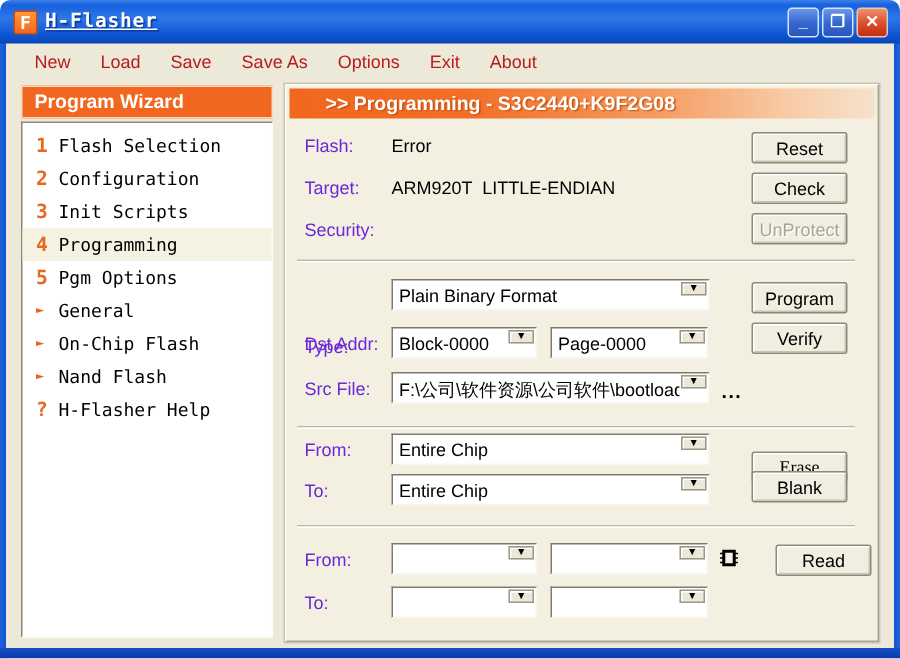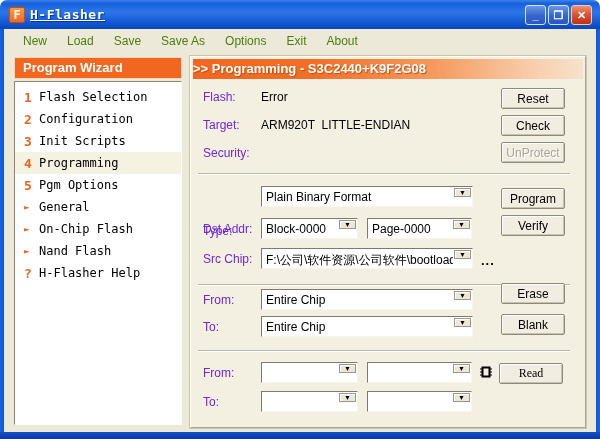--- a/index.html
+++ b/index.html
@@ -29,40 +29,40 @@
   .app-title{color:#fff;font:bold 13px "DejaVu Sans Mono",monospace;
     text-shadow:1px 1px 1px #08369A;letter-spacing:.5px;text-decoration:underline;}
   .winbtns{position:absolute;right:8px;top:5px;display:flex;gap:2px;}
   .winbtn{width:21px;height:20px;border-radius:3px;border:1px solid #D6E4F8;
     color:#fff;font:bold 11px/18px "Liberation Sans",sans-serif;text-align:center;
     background:linear-gradient(180deg,#6A97E8 0%,#3465CE 55%,#2A57BE 100%);}
   .winbtn.close{background:linear-gradient(180deg,#F09070 0%,#DD5030 50%,#C03010 100%);border-color:#F0C8B0;}
   
   .menubar{position:absolute;left:4px;top:29px;width:592px;height:24px;background:#ECE9D8;
     display:flex;align-items:center;padding-left:10px;gap:2px;z-index:4;}
-  .menu-item{padding:3px 9px;font:12px "Liberation Sans",sans-serif;color:#4d7c0f;}
+  .menu-item{padding:3px 9px;font:12px "Liberation Sans",sans-serif;color:#b91c1c;}
   
   .side-header{position:absolute;left:14px;top:57px;width:168px;height:22px;
     background:#F2671F;border:1px solid #FBD8BE;color:#fff;
     font:bold 13px/20px "Liberation Sans",sans-serif;padding-left:8px;z-index:3;}
   .side-list{position:absolute;left:14px;top:81px;width:168px;height:344px;background:#fff;
     border:1px solid;border-color:#8A8778 #FDFDF6 #FDFDF6 #8A8778;z-index:3;}
   .side-item{position:relative;height:22px;display:flex;align-items:center;padding-left:9px;
     font:12px "DejaVu Sans Mono",monospace;color:#000;}
   .side-item.selected{background:#F5F2E2;}
   .bullet{color:#E8661E;font:bold 13px "DejaVu Sans Mono",monospace;width:15px;flex:0 0 15px;}
   .bullet.tri{font-size:9px;}
   .side-label{white-space:nowrap;}
   
   .panel{position:absolute;left:190px;top:56px;width:396px;height:372px;
     background:#F3F0E2;border:1px solid;border-color:#FDFDF2 #A9A696 #A9A696 #FDFDF2;
     box-shadow:0 0 0 1px #C8C5B5;z-index:3;}
   .panel-header{position:absolute;left:2px;top:2px;width:390px;height:20px;
     background:linear-gradient(90deg,#F2671F 0%,#F26E26 30%,#F59A5E 62%,#F8CCA8 86%,#F6E2CC 100%);
-    color:#fff;font:bold 13px/20px "Liberation Sans",sans-serif;padding-left:0;
+    color:#fff;font:bold 13px/20px "Liberation Sans",sans-serif;padding-left:24px;
     text-shadow:1px 1px 1px #C2500F;white-space:nowrap;}
   .lbl{position:absolute;font:12px "Liberation Sans",sans-serif;color:#6d28d9;white-space:pre;}
   .val{position:absolute;font:12px "Liberation Sans",sans-serif;color:#000;white-space:pre;}
   .btn{position:absolute;width:64px;height:21px;background:#F1EEE1;
     border:1px solid #8D8A7C;border-radius:2px;
     box-shadow:inset 1px 1px 0 #FFFFFF,inset -1px -1px 0 #C6C3B2;
     font:12px "Liberation Sans",sans-serif;color:#000;
     display:flex;align-items:center;justify-content:center;padding:0;}
   .btn.disabled{color:#A9A698;text-shadow:1px 1px 0 #FFF;}
   .combo{position:absolute;height:21px;background:#fff;
@@ -175,35 +175,35 @@
     <div class="combo" style="left:70px;top:161px;width:97px;">
       <span class="combo-text">Block-0000</span>
       <span class="combo-arrow">▼</span>
     </div>
     <div class="combo" style="left:176px;top:161px;width:105px;">
       <span class="combo-text">Page-0000</span>
       <span class="combo-arrow">▼</span>
     </div>
     <button class="btn" style="left:310px;top:158px;">Verify</button>
 
-    <div class="lbl" style="left:12px;top:195px;">Src Chip:</div>
+    <div class="lbl" style="left:12px;top:195px;">Src File:</div>
     <div class="combo" style="left:70px;top:191px;width:212px;">
       <span class="combo-text">F:\公司\软件资源\公司软件\bootload</span>
       <span class="combo-arrow">▼</span>
     </div>
     <div class="browse" style="left:290px;top:196px;">...</div>
 
     <div class="divider" style="top:227px;"></div>
 
     <div class="lbl" style="left:12px;top:236px;">From:</div>
     <div class="combo" style="left:70px;top:232px;width:212px;">
       <span class="combo-text">Entire Chip</span>
       <span class="combo-arrow">▼</span>
     </div>
-    <button class="btn" style="left:310px;top:226px;">Erase</button>
+    <button class="btn" style="left:310px;top:244px;font-family:Liberation Serif, serif;">Erase</button>
 
     <div class="lbl" style="left:12px;top:263px;">To:</div>
     <div class="combo" style="left:70px;top:259px;width:212px;">
       <span class="combo-text">Entire Chip</span>
       <span class="combo-arrow">▼</span>
     </div>
     <button class="btn" style="left:310px;top:257px;">Blank</button>
 
     <div class="divider" style="top:293px;"></div>
 
@@ -218,21 +218,21 @@
     </div>
     <svg class="chip-icon" style="left:287px;top:307px;" viewBox="0 0 16 16">
       <rect x="4.5" y="3.5" width="7" height="9" fill="none" stroke="#000" stroke-width="2"></rect>
       <line x1="2" y1="5" x2="4" y2="5" stroke="#000" stroke-width="1"></line>
       <line x1="2" y1="8" x2="4" y2="8" stroke="#000" stroke-width="1"></line>
       <line x1="2" y1="11" x2="4" y2="11" stroke="#000" stroke-width="1"></line>
       <line x1="12" y1="5" x2="14" y2="5" stroke="#000" stroke-width="1"></line>
       <line x1="12" y1="8" x2="14" y2="8" stroke="#000" stroke-width="1"></line>
       <line x1="12" y1="11" x2="14" y2="11" stroke="#000" stroke-width="1"></line>
     </svg>
-    <button class="btn" style="left:308px;top:306px;font-family:Liberation Serif, serif;">Read</button>
+    <button class="btn" style="left:326px;top:306px;">Read</button>
 
     <div class="lbl" style="left:12px;top:338px;">To:</div>
     <div class="combo" style="left:70px;top:334px;width:97px;">
       <span class="combo-text"></span>
       <span class="combo-arrow">▼</span>
     </div>
     <div class="combo" style="left:176px;top:334px;width:105px;">
       <span class="combo-text"></span>
       <span class="combo-arrow">▼</span>
     </div>

